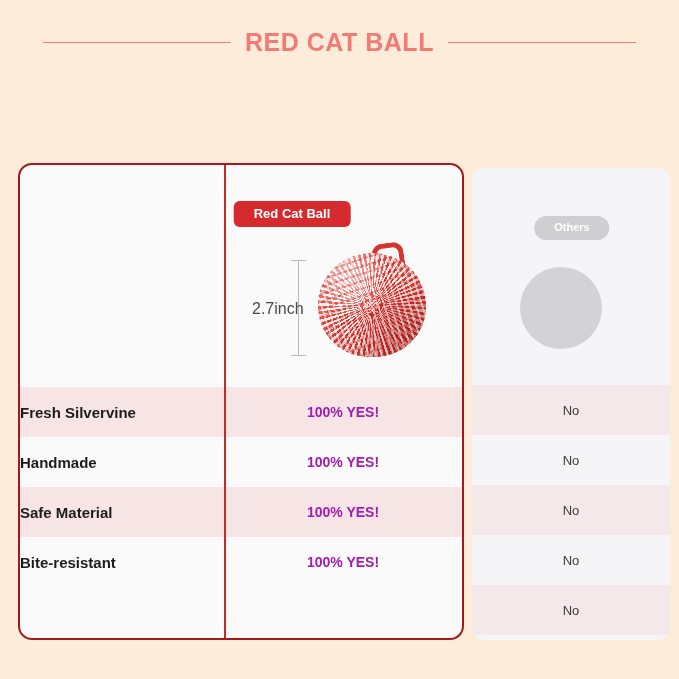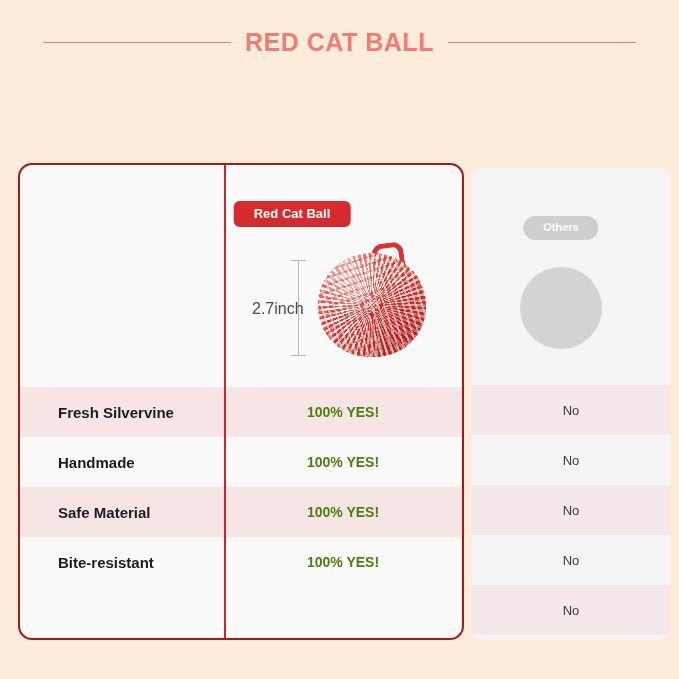--- a/index.html
+++ b/index.html
@@ -187,21 +187,21 @@
     background:
       repeating-linear-gradient(72deg, rgba(255,255,255,0.55) 0 2px, rgba(255,255,255,0) 2px 6px),
       repeating-linear-gradient(-18deg, rgba(190,28,24,0.45) 0 2px, rgba(190,28,24,0) 2px 7px);
     mix-blend-mode: normal;
     opacity: 0.85;
   }
 
   
   #others-badge {
     position: absolute;
-    left: 89px;
+    left: 100px;
     top: 48px;
     transform: translateX(-50%);
     background: #cfcfd2;
     color: #ffffff;
     font-size: 11px;
     font-weight: bold;
     padding: 6px 20px 7px 20px;
     border-radius: 12px;
     white-space: nowrap;
     line-height: 1;
@@ -235,33 +235,32 @@
     align-items: center;
     box-sizing: border-box;
   }
   .row.odd  { background: #f7e5e6; }
   .row.even { background: #fafafa; justify-content: flex-end; }
   .row-o.odd  { background: #f4e8ea; }
   .row-o.even { background: #f5f5f7; }
 
   .cell-feature {
     width: 204px;
-    padding-left: 38px;
     box-sizing: border-box;
     font-size: 15px;
     font-weight: bold;
     color: #1c1c1c;
   }
   .cell-value {
     width: 238px;
     box-sizing: border-box;
     text-align: center;
     font-size: 14px;
     font-weight: bold;
-    color: #4d7c0f;
+    color: #a21caf;
   }
   .cell-other {
     width: 198px;
     box-sizing: border-box;
     text-align: center;
     font-size: 13px;
     color: #3b3b3b;
   }
 </style>
 </head>

